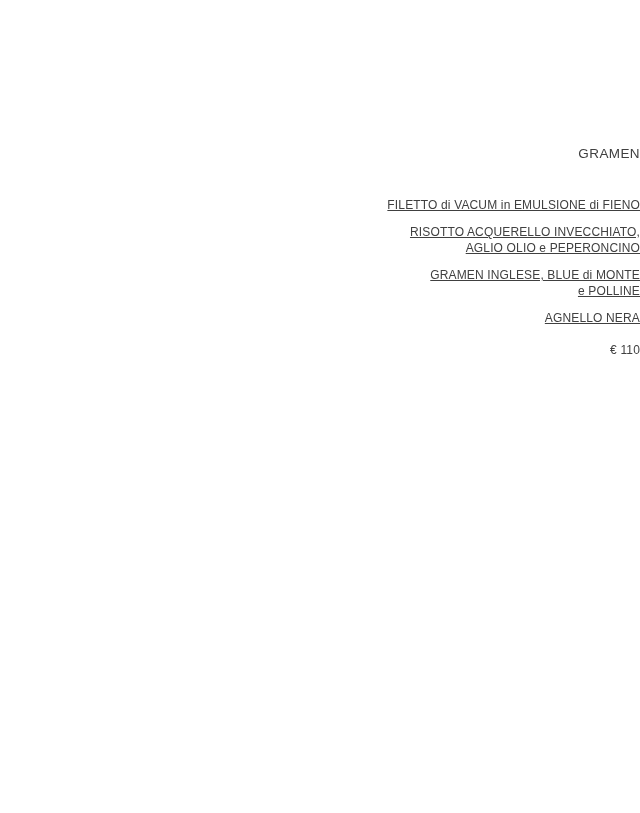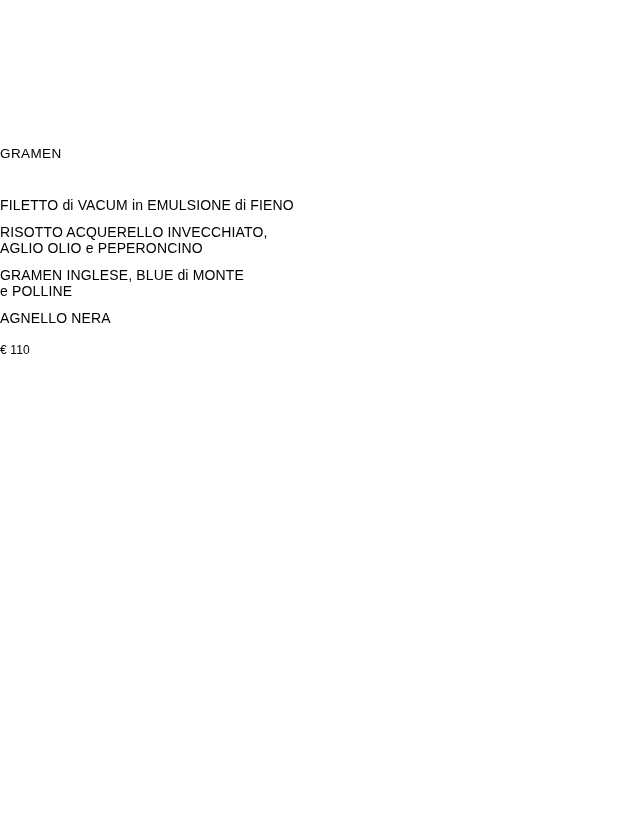--- a/index.html
+++ b/index.html
@@ -10,35 +10,36 @@
   .page {
     position: relative;
     width: 640px;
     height: 813px;
     background: #ffffff;
     overflow: hidden;
     font-family: "Liberation Sans", "DejaVu Sans", sans-serif;
   }
   .menu {
     padding-top: 146px;
-    text-align: left;
-    color: #000000;
+    text-align: right;
+    color: #404040;
   }
   .menu-title {
     font-size: 13.5px;
     line-height: 15px;
     letter-spacing: 0.4px;
     font-weight: 400;
     margin: 0 0 36px 0;
   }
   .dish {
-    font-size: 14px;
+    font-size: 12px;
     line-height: 16px;
     letter-spacing: 0.15px;
     margin: 0 0 11px 0;
+    text-decoration: underline;
   }
   .dish-line {
     display: block;
   }
   .menu-price {
     font-size: 12px;
     line-height: 16px;
     letter-spacing: 0.15px;
     margin-top: 16px;
   }

